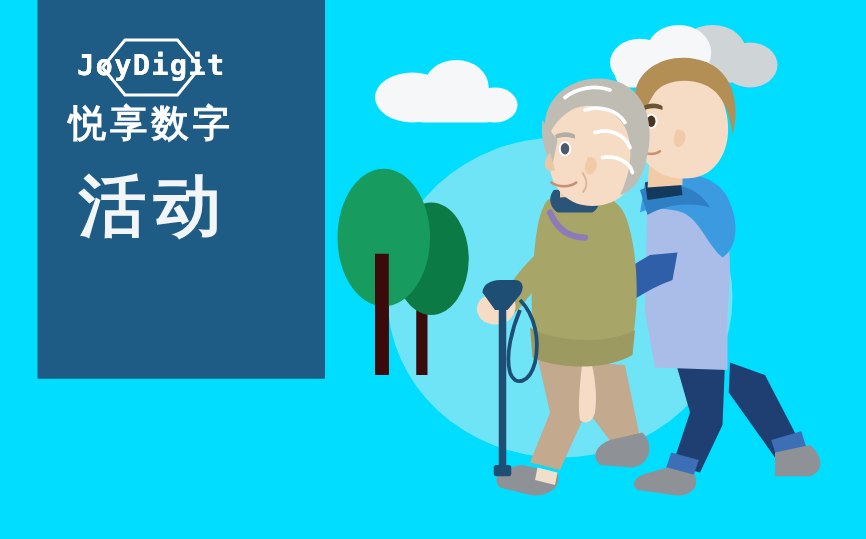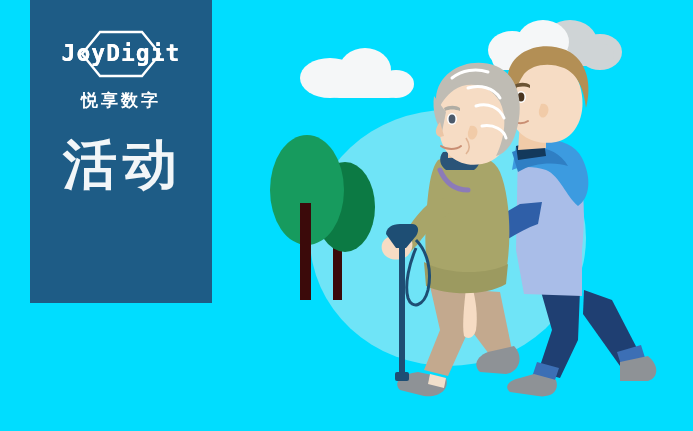--- a/index.html
+++ b/index.html
@@ -23,20 +23,21 @@
   }
   
   .brand-panel {
     position: absolute;
     left: 30px;
     top: 0;
     width: 182px;
     height: 303px;
     background: #1E5C86;
     z-index: 5;
+    padding-left: 48px;
   }
   .logo-block {
     position: absolute;
     left: 0;
     top: 30px;
     width: 182px;
     text-align: center;
   }
   .logo-mark {
     position: relative;
@@ -62,21 +63,21 @@
     font-size: 23px;
     font-weight: bold;
     letter-spacing: 1px;
     line-height: 30px;
     text-shadow: 0 0 0 #fff;
   }
   .logo-cn {
     margin-top: 8px;
     color: #ffffff;
     font-family: "DejaVu Sans", sans-serif;
-    font-size: 17px;
+    font-size: 30px;
     font-weight: bold;
     letter-spacing: 3px;
     line-height: 28px;
   }
   .panel-title {
     position: absolute;
     left: 0;
     top: 133px;
     width: 186px;
     text-align: center;

